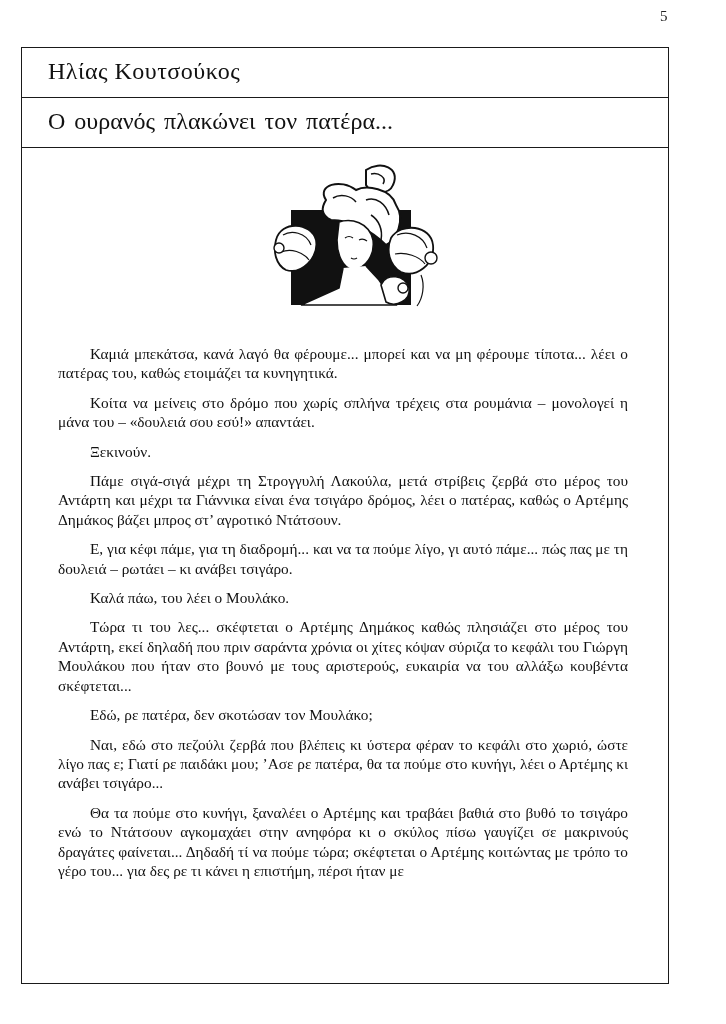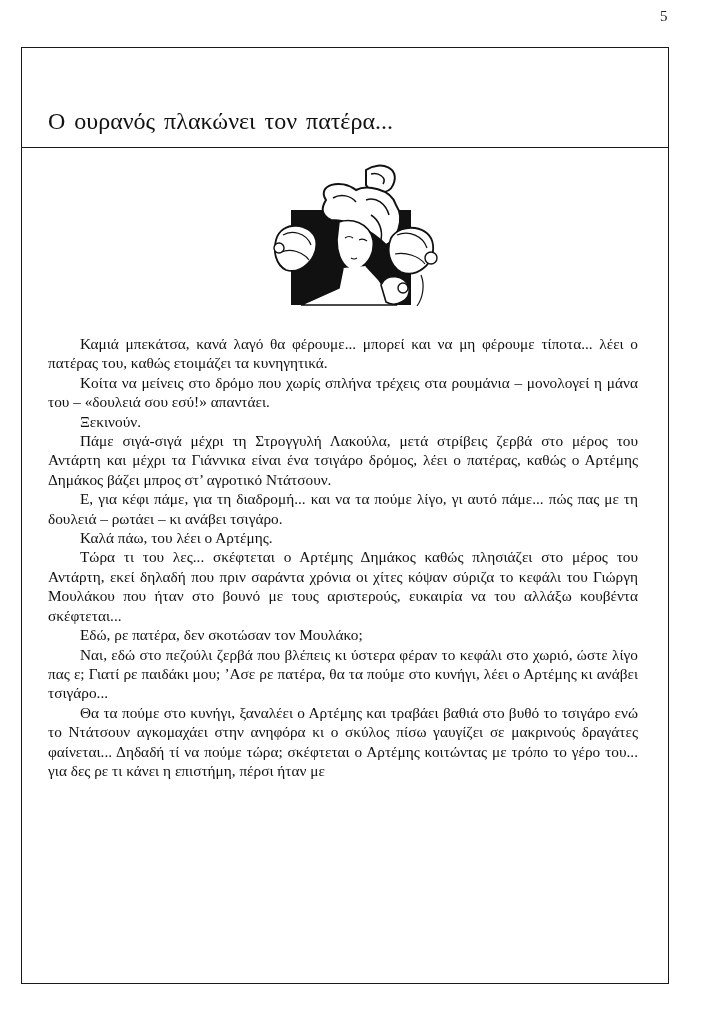--- a/index.html
+++ b/index.html
@@ -10,28 +10,31 @@
            border: 1.6px solid #1a1a1a; box-sizing: border-box; }
   .author-row { position: absolute; left: 0; top: 0; width: 100%; height: 50px;
                 border-bottom: 1.6px solid #1a1a1a; box-sizing: border-box; }
   .author { position: absolute; left: 26px; top: 10px; font-size: 24px; letter-spacing: 0.5px; }
   .title-row { position: absolute; left: 0; top: 50px; width: 100%; height: 50px;
                border-bottom: 1.6px solid #1a1a1a; box-sizing: border-box; }
   .title { position: absolute; left: 26px; top: 10px; font-size: 24px; word-spacing: 3px; }
   .illustration { position: absolute; left: 249px; top: 112px; width: 170px; height: 150px; }
   .body-text { position: absolute; left: 26px; top: 286px; width: 590px;
                font-size: 15.3px; line-height: 19.4px; text-align: justify; }
-  .body-text p { margin: 0; text-indent: 32px; }
+  .body-text p { margin: 10px; text-indent: 32px; }
 </style>
 </head>
 <body>
 
 <div class="page-number">5</div>
 
 <div class="frame">
+  <div class="author-row">
+    <div class="author">Ηλίας Κουτσούκος</div>
+  </div>
   <div class="title-row">
     <div class="title">Ο ουρανός πλακώνει τον πατέρα...</div>
   </div>
 
   <svg class="illustration" viewBox="0 0 170 150">
 
     <rect x="20" y="50" width="120" height="95" fill="#111"></rect>
 
     <path d="M95 10 C 110 0, 130 8, 122 25 C 118 35, 100 35, 95 25 Z" fill="#fff" stroke="#111" stroke-width="2"></path>
     <path d="M100 14 C 108 12, 116 18, 112 24" fill="none" stroke="#111" stroke-width="1.5"></path>
@@ -62,19 +65,19 @@
     <circle cx="132" cy="128" r="5" fill="#fff" stroke="#111" stroke-width="1.4"></circle>
     <path d="M150 115 C 154 125, 152 138, 146 146" fill="none" stroke="#111" stroke-width="1.2"></path>
   </svg>
 
   <div class="body-text">
     <p>Καμιά μπεκάτσα, κανά λαγό θα φέρουμε... μπορεί και να μη φέρουμε τίποτα... λέει ο πατέρας του, καθώς ετοιμάζει τα κυνηγητικά.</p>
     <p>Κοίτα να μείνεις στο δρόμο που χωρίς σπλήνα τρέχεις στα ρουμάνια – μονολογεί η μάνα του – «δουλειά σου εσύ!» απαντάει.</p>
     <p>Ξεκινούν.</p>
     <p>Πάμε σιγά-σιγά μέχρι τη Στρογγυλή Λακούλα, μετά στρίβεις ζερβά στο μέρος του Αντάρτη και μέχρι τα Γιάννικα είναι ένα τσιγάρο δρόμος, λέει ο πατέρας, καθώς ο Αρτέμης Δημάκος βάζει μπρος στ’ αγροτικό Ντάτσουν.</p>
     <p>Ε, για κέφι πάμε, για τη διαδρομή... και να τα πούμε λίγο, γι αυτό πάμε... πώς πας με τη δουλειά – ρωτάει – κι ανάβει τσιγάρο.</p>
-    <p>Καλά πάω, του λέει ο Αρτέμης.</p>
+    <p>Καλά πάω, του λέει ο Μουλάκο.</p>
     <p>Τώρα τι του λες... σκέφτεται ο Αρτέμης Δημάκος καθώς πλησιάζει στο μέρος του Αντάρτη, εκεί δηλαδή που πριν σαράντα χρόνια οι χίτες κόψαν σύριζα το κεφάλι του Γιώργη Μουλάκου που ήταν στο βουνό με τους αριστερούς, ευκαιρία να του αλλάξω κουβέντα σκέφτεται...</p>
     <p>Εδώ, ρε πατέρα, δεν σκοτώσαν τον Μουλάκο;</p>
     <p>Ναι, εδώ στο πεζούλι ζερβά που βλέπεις κι ύστερα φέραν το κεφάλι στο χωριό, ώστε λίγο πας ε; Γιατί ρε παιδάκι μου; ’Ασε ρε πατέρα, θα τα πούμε στο κυνήγι, λέει ο Αρτέμης κι ανάβει τσιγάρο...</p>
     <p>Θα τα πούμε στο κυνήγι, ξαναλέει ο Αρτέμης και τραβάει βαθιά στο βυθό το τσιγάρο ενώ το Ντάτσουν αγκομαχάει στην ανηφόρα κι ο σκύλος πίσω γαυγίζει σε μακρινούς δραγάτες φαίνεται... Δηδαδή τί να πούμε τώρα; σκέφτεται ο Αρτέμης κοιτώντας με τρόπο το γέρο του... για δες ρε τι κάνει η επιστήμη, πέρσι ήταν με</p>
   </div>
 </div>
 
 </body></html>

